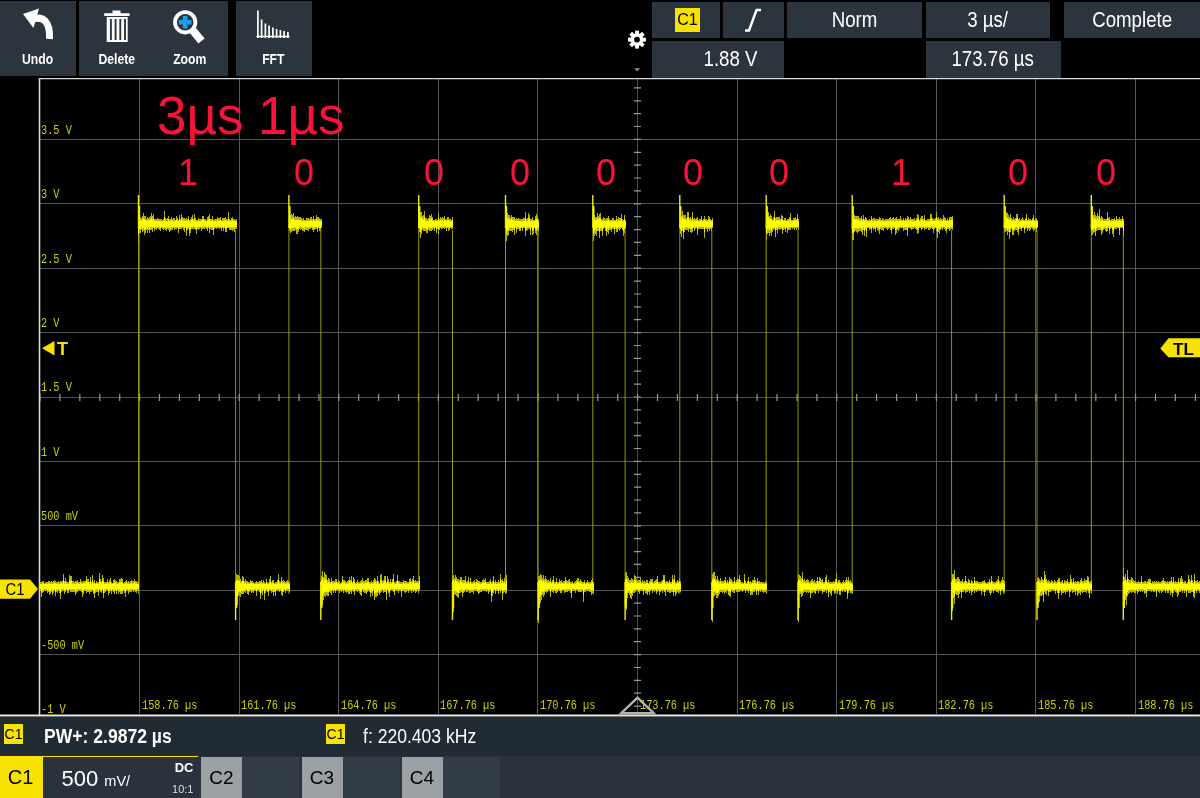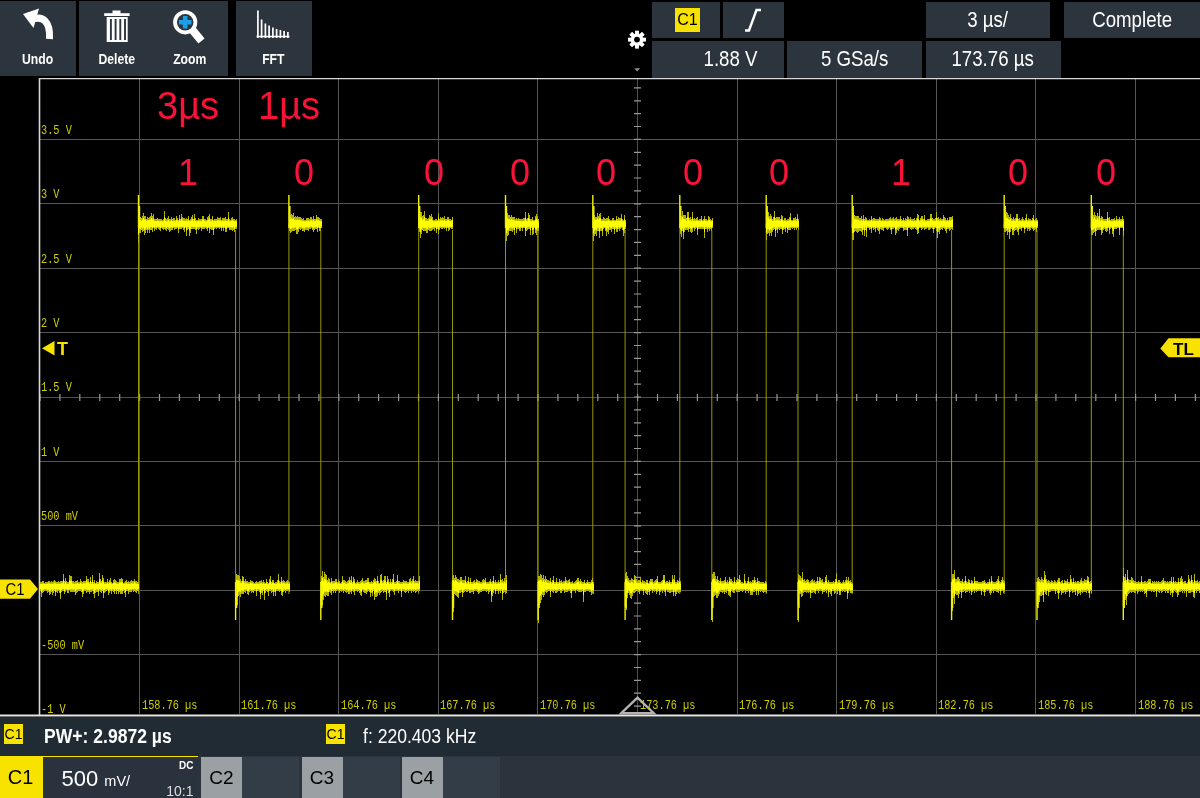--- a/index.html
+++ b/index.html
@@ -10,21 +10,21 @@
 .tbtn{position:absolute;top:1px;height:74.5px;width:76px;background:#2c353e}
 .tbtn .lbl{position:absolute;left:0;right:0;bottom:9px;text-align:center;color:#fff;
   font-size:14.5px;font-weight:bold;white-space:nowrap}
 .cond{display:inline-block;transform:scaleX(0.84);transform-origin:50% 50%;white-space:nowrap}
 .cell{position:absolute;background:#2c353e;color:#fff;display:flex;align-items:center;justify-content:center;font-size:22.5px}
 .cellt{display:inline-block;transform:scaleX(0.83);transform-origin:50% 50%;white-space:nowrap}
 .badge{position:absolute;background:#f8e300;color:#000;text-align:center}
 .slab{position:absolute;color:#cfcf00;font-family:"Liberation Mono",monospace;font-size:13.5px;
   transform:scaleX(0.76);transform-origin:0 50%;white-space:pre}
 .bit{position:absolute;top:151.5px;width:60px;text-align:center;color:#fb1238;font-size:36px}
-.anno{position:absolute;top:85px;color:#fb1238;font-size:38px}
+.anno{position:absolute;top:85px;color:#fb1238;font-size:53px}
 #mbar{position:absolute;left:0;top:717px;width:1200px;height:39px;background:#212b33}
 #cbar{position:absolute;left:0;top:756px;width:1200px;height:42px;background:#2b343d}
 .mtext{position:absolute;top:8px;color:#fff;font-size:19.5px}
 .chsq{position:absolute;top:1px;width:41px;height:41px;color:#000;font-size:19px;
   display:flex;align-items:center;justify-content:center;background:#9aa0a4}
 .chpanel{position:absolute;top:1px;height:41px;background:#333d47}
 </style></head>
 <body>
 <div id="page">
 <svg class="abs" width="1200" height="798" viewBox="0 0 1200 798" style="left:0;top:0">
@@ -127,49 +127,49 @@
         </g>
     <polygon points="14.2,68.2 20.2,68.2 17.2,71.4" fill="#8a8f94"></polygon>
   </svg>
   <div class="cell" style="left:652px;top:1.5px;width:67.5px;height:36px"></div>
   <div class="badge" style="left:675px;top:8px;width:25px;height:23.5px;font-size:16px;line-height:23.5px">C1</div>
   <div class="cell" style="left:722.5px;top:1.5px;width:61px;height:36px">
     <svg width="26" height="30" viewBox="0 0 26 30">
           <path d="M5 25.5h4L16.5 5h4.5" stroke="#fff" stroke-width="2.4" fill="none"></path>
         </svg>
   </div>
+  <div class="cell" style="left:786.5px;top:1.5px;width:135.5px;height:36px">
+        <span class="cellt">Norm</span>
+      </div>
   <div class="cell" style="left:925.5px;top:1.5px;width:124px;height:36px">
         <span class="cellt">3 µs/</span>
       </div>
   <div class="cell" style="left:1063.5px;top:1.5px;width:136.5px;height:36px">
         <span class="cellt">Complete</span>
       </div>
   <div class="cell" style="left:652px;top:40.5px;width:131.5px;height:37px;padding-left:26px">
         <span class="cellt">1.88 V</span>
-      </div>
-  <div class="cell" style="left:786.5px;top:40.5px;width:135.5px;height:37px">
-        <span class="cellt">5 GSa/s</span>
       </div>
   <div class="cell" style="left:925.5px;top:40.5px;width:135px;height:37px">
         <span class="cellt">173.76 µs</span>
       </div>
 </div>
 <div id="mbar">
   <div class="badge" style="left:4px;top:7px;width:19px;height:20px;font-size:14px;line-height:20px">C1</div>
   <div class="mtext" style="left:44px;font-weight:bold"><span style="display:inline-block;transform:scaleX(0.9);transform-origin:0 50%;white-space:nowrap">PW+: 2.9872 µs</span></div>
   <div class="badge" style="left:326px;top:7px;width:19px;height:20px;font-size:14px;line-height:20px">C1</div>
   <div class="mtext" style="left:363px;font-weight:normal"><span style="display:inline-block;transform:scaleX(0.9);transform-origin:0 50%;white-space:nowrap">f: 220.403 kHz</span></div>
 </div>
 <div id="cbar">
   <div style="position:absolute;left:0;top:0;width:197.5px;height:42px;background:#f8e300"></div>
   <div class="chsq" style="left:0;background:#f8e300;font-size:20px">C1</div>
   <div class="chpanel" style="left:42.5px;width:155px;background:#2a333d">
      <div style="position:absolute;left:19px;top:9px;color:#fff;font-size:22px;white-space:nowrap">500 <span style="font-size:14.5px">mV/</span></div>
-     <div style="position:absolute;right:4px;top:3px;color:#fff;font-size:10px;font-weight:bold">DC</div>
-     <div style="position:absolute;right:4px;top:26px;color:#ddd;font-size:14px">10:1</div>
+     <div style="position:absolute;right:4px;top:3px;color:#fff;font-size:13px;font-weight:bold">DC</div>
+     <div style="position:absolute;right:4px;top:26px;color:#ddd;font-size:11px">10:1</div>
   </div>
   <div class="chsq" style="left:201px">C2</div>
   <div class="chpanel" style="left:242px;width:57px"></div>
   <div class="chsq" style="left:301.5px">C3</div>
   <div class="chpanel" style="left:342.5px;width:57px"></div>
   <div class="chsq" style="left:401.5px">C4</div>
   <div class="chpanel" style="left:442.5px;width:57px"></div>
 </div>
 </div>
 </body></html>

